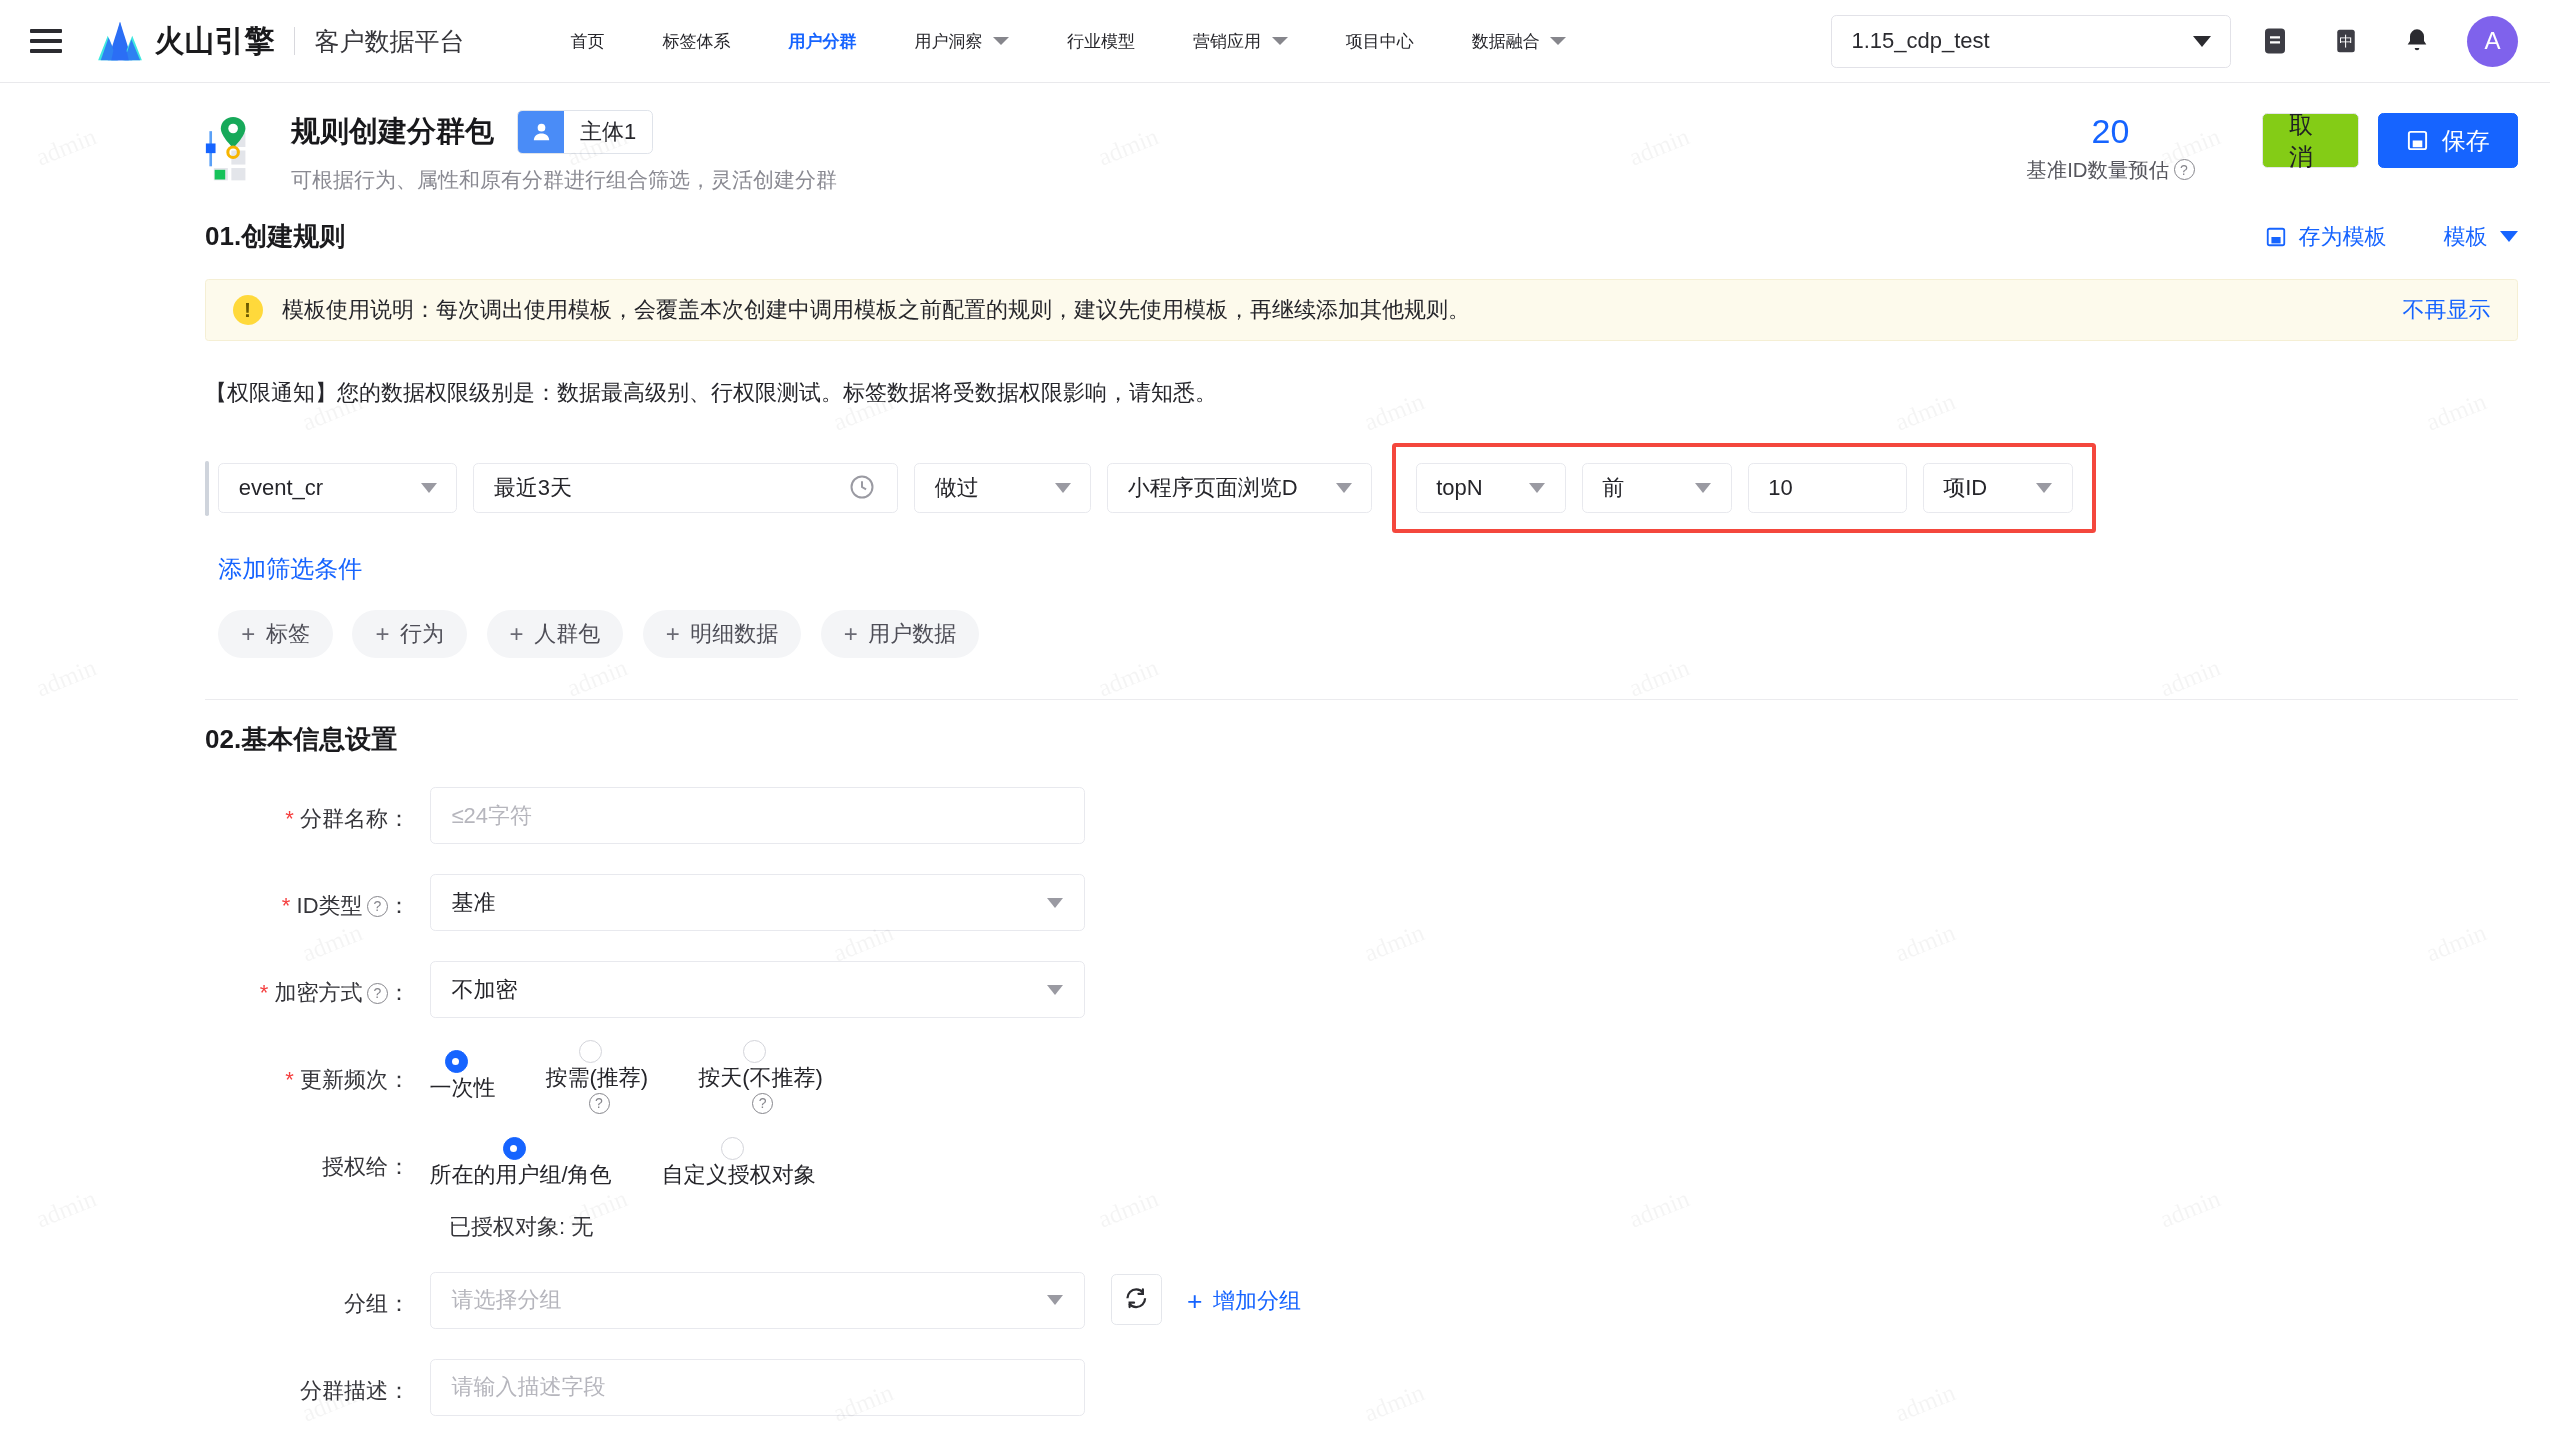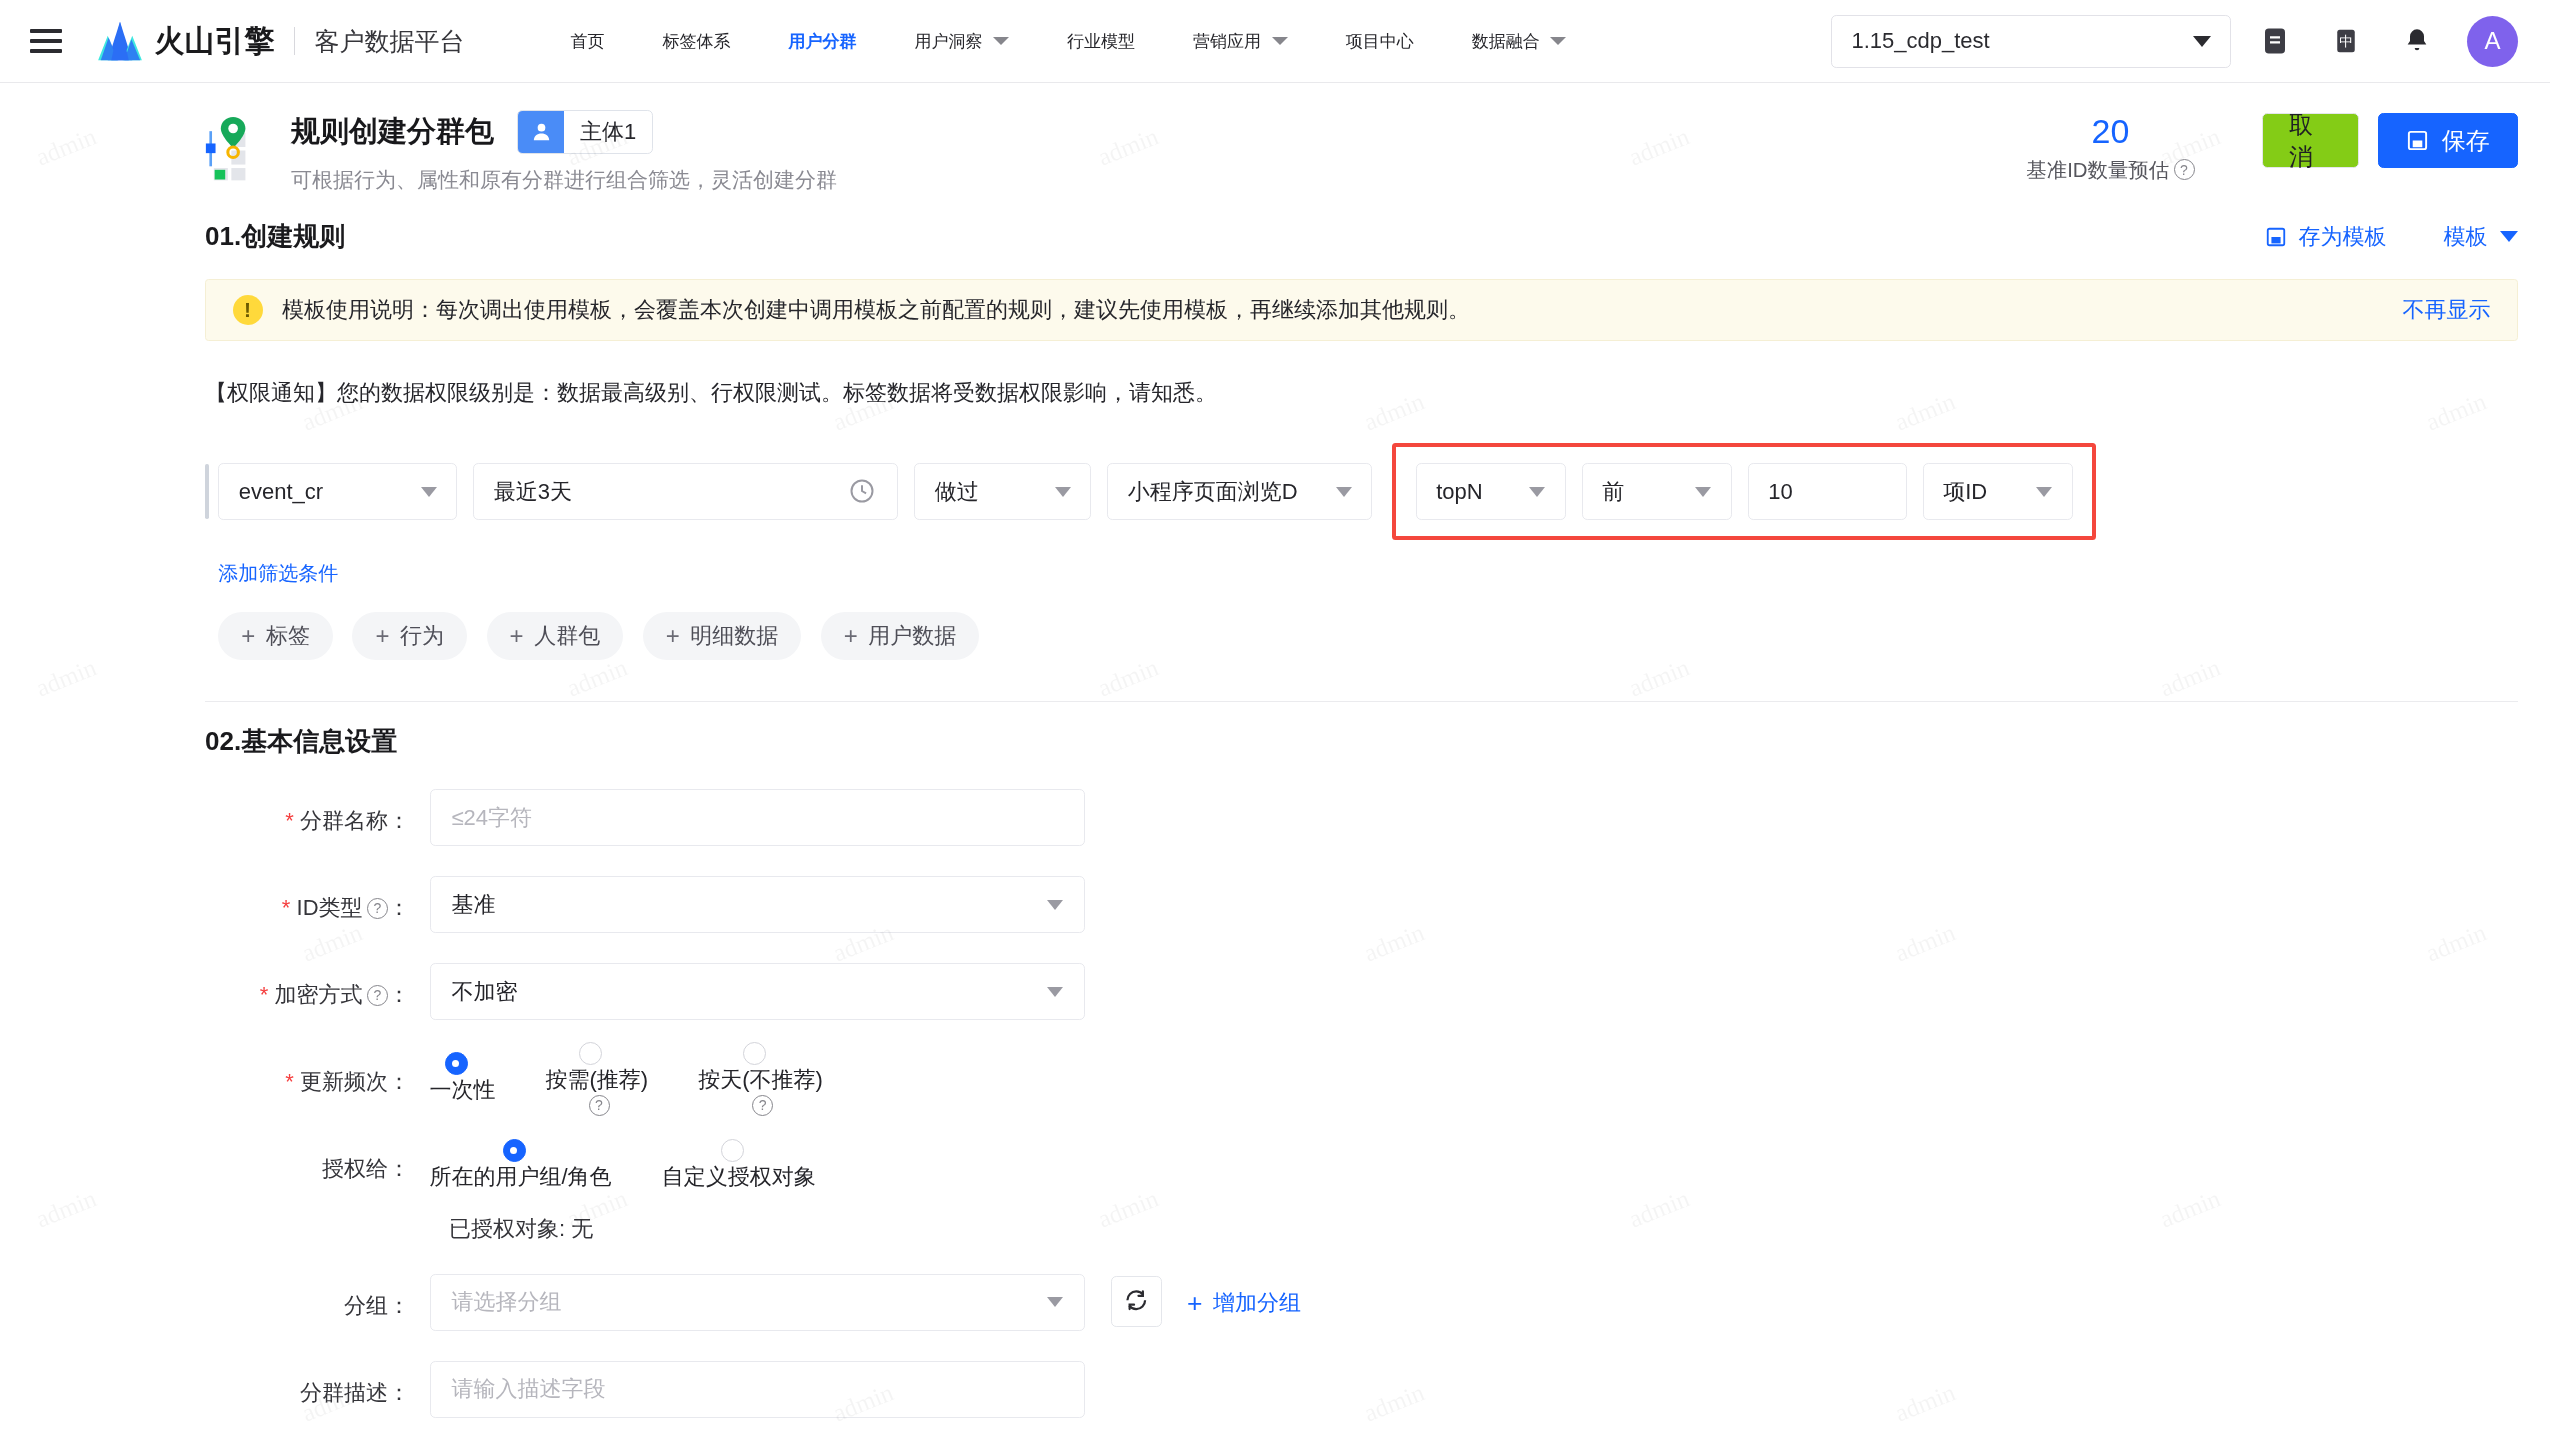--- a/index.html
+++ b/index.html
@@ -111,21 +111,21 @@
   }
   .notice-txt { font-size: 22px; color: #26262b; margin-left: 19.5px; }
   .notice-link { margin-left: auto; color: #1664ff; font-size: 22px; cursor: pointer; }
 
   .perm-note { margin-top: 37px; font-size: 22px; color: #26262b; }
 
   
   .rule-row { display: flex; align-items: center; margin-top: 35px; position: relative; }
   .rule-bar { width: 4.4px; height: 55px; background: #cfd4dc; border-radius: 1.8px; flex: 0 0 auto; }
   .ctl {
-    height: 57px; border: 0.9px solid #e8e9ee; border-radius: 5.3px; background: #fff;
+    height: 50px; border: 0.9px solid #e8e9ee; border-radius: 5.3px; background: #fff;
     display: flex; align-items: center; padding: 0 19.5px; font-size: 22px; color: #25252a;
     cursor: pointer; flex: 0 0 auto;
   }
   .ctl .caret-g {
     margin-left: auto; border-left: 8.8px solid transparent; border-right: 8.8px solid transparent;
     border-top: 10.6px solid #9a9aa2;
   }
   .ctl.c-event { width: 239px; margin-left: 8.8px; }
   .ctl.c-date  { width: 425px; margin-left: 16px; }
   .ctl.c-did   { width: 177px; margin-left: 16px; }
@@ -134,21 +134,21 @@
   .ctl.c-topn  { width: 150px; }
   .ctl.c-front { width: 150px; margin-left: 16px; }
   .ctl.c-num   { width: 159px; margin-left: 16px; }
   .ctl.c-item  { width: 150px; margin-left: 16px; }
   .hl-box {
     margin-left: 20px; border: 4.4px solid #f4473d; border-radius: 3.5px;
     padding: 16px 19.5px; display: flex; align-items: center; flex: 0 0 auto;
   }
   .clock { margin-left: auto; width: 30px; height: 30px; }
 
-  .add-cond { margin-top: 19.5px; margin-left: 13.3px; color: #1664ff; font-size: 20px; cursor: pointer; display:inline-block;}
+  .add-cond { margin-top: 19.5px; margin-left: 13.3px; color: #1664ff; font-size: 24px; cursor: pointer; display:inline-block;}
 
   .chips { margin-top: 25px; margin-left: 13.3px; display: flex; align-items: center; }
   .chip {
     height: 48px; background: #f4f5f7; border-radius: 24px; display: flex; align-items: center;
     padding: 0 23px; font-size: 22px; color: #4e4e57; margin-right: 19.5px; cursor: pointer;
   }
   .chip .plus { margin-right: 10.6px; font-size: 24px; color: #6a6a74; }
 
   .divider { height: 0.9px; background: #ebebee; margin-top: 41px; }
 

